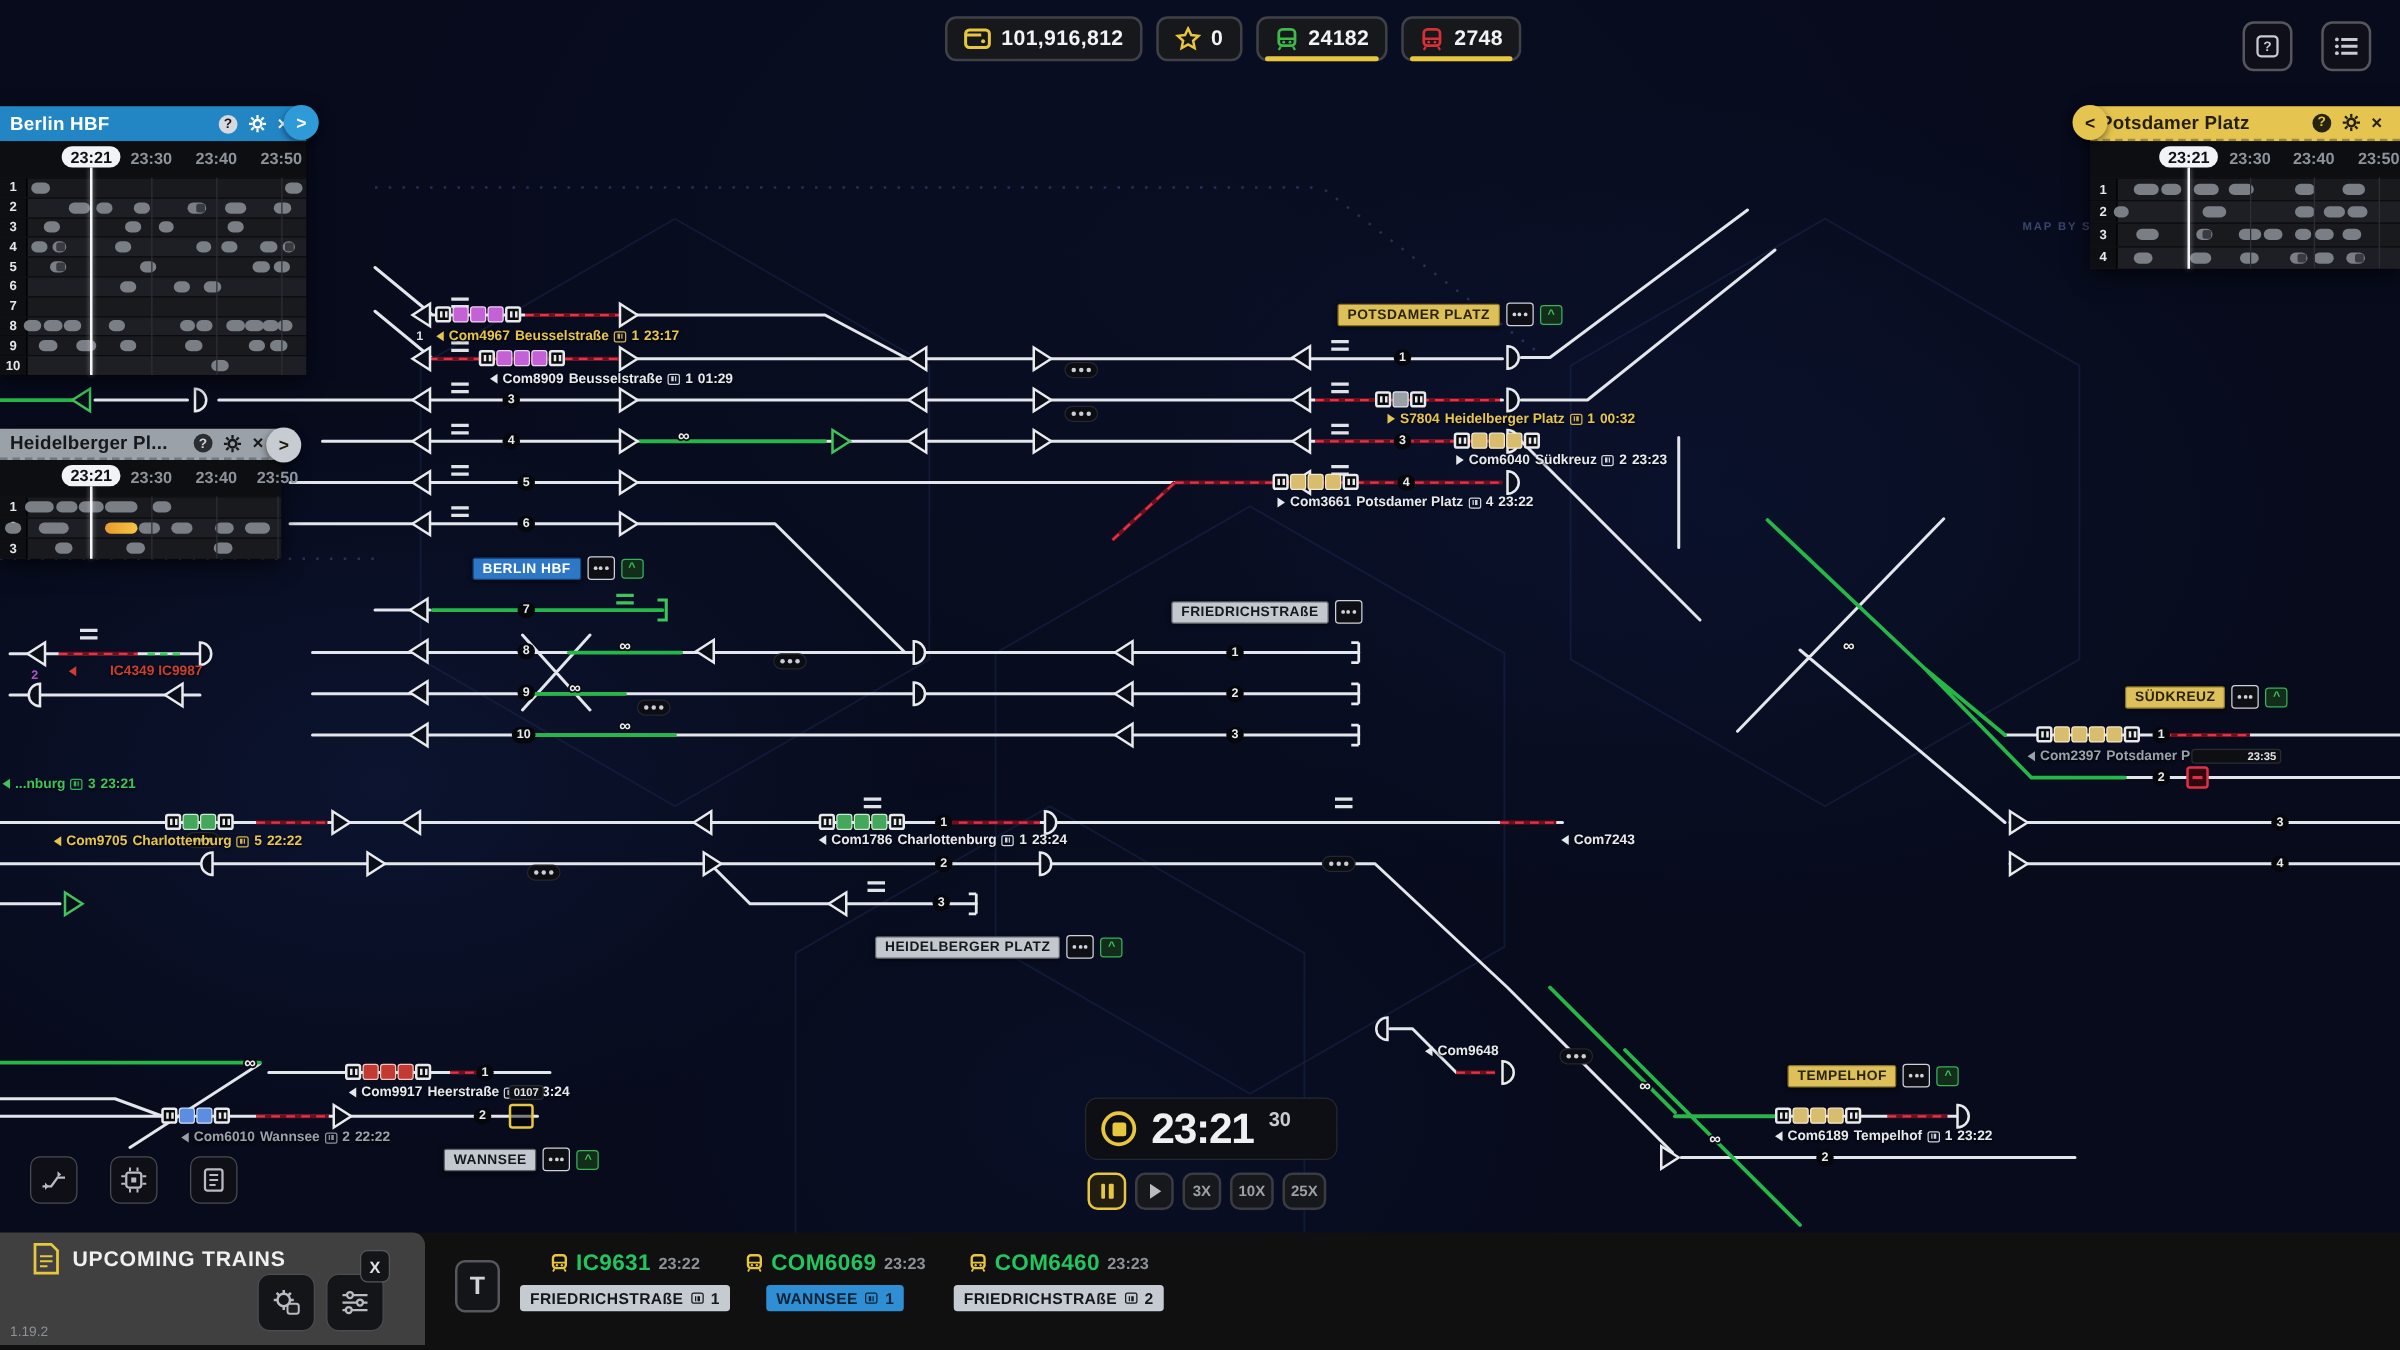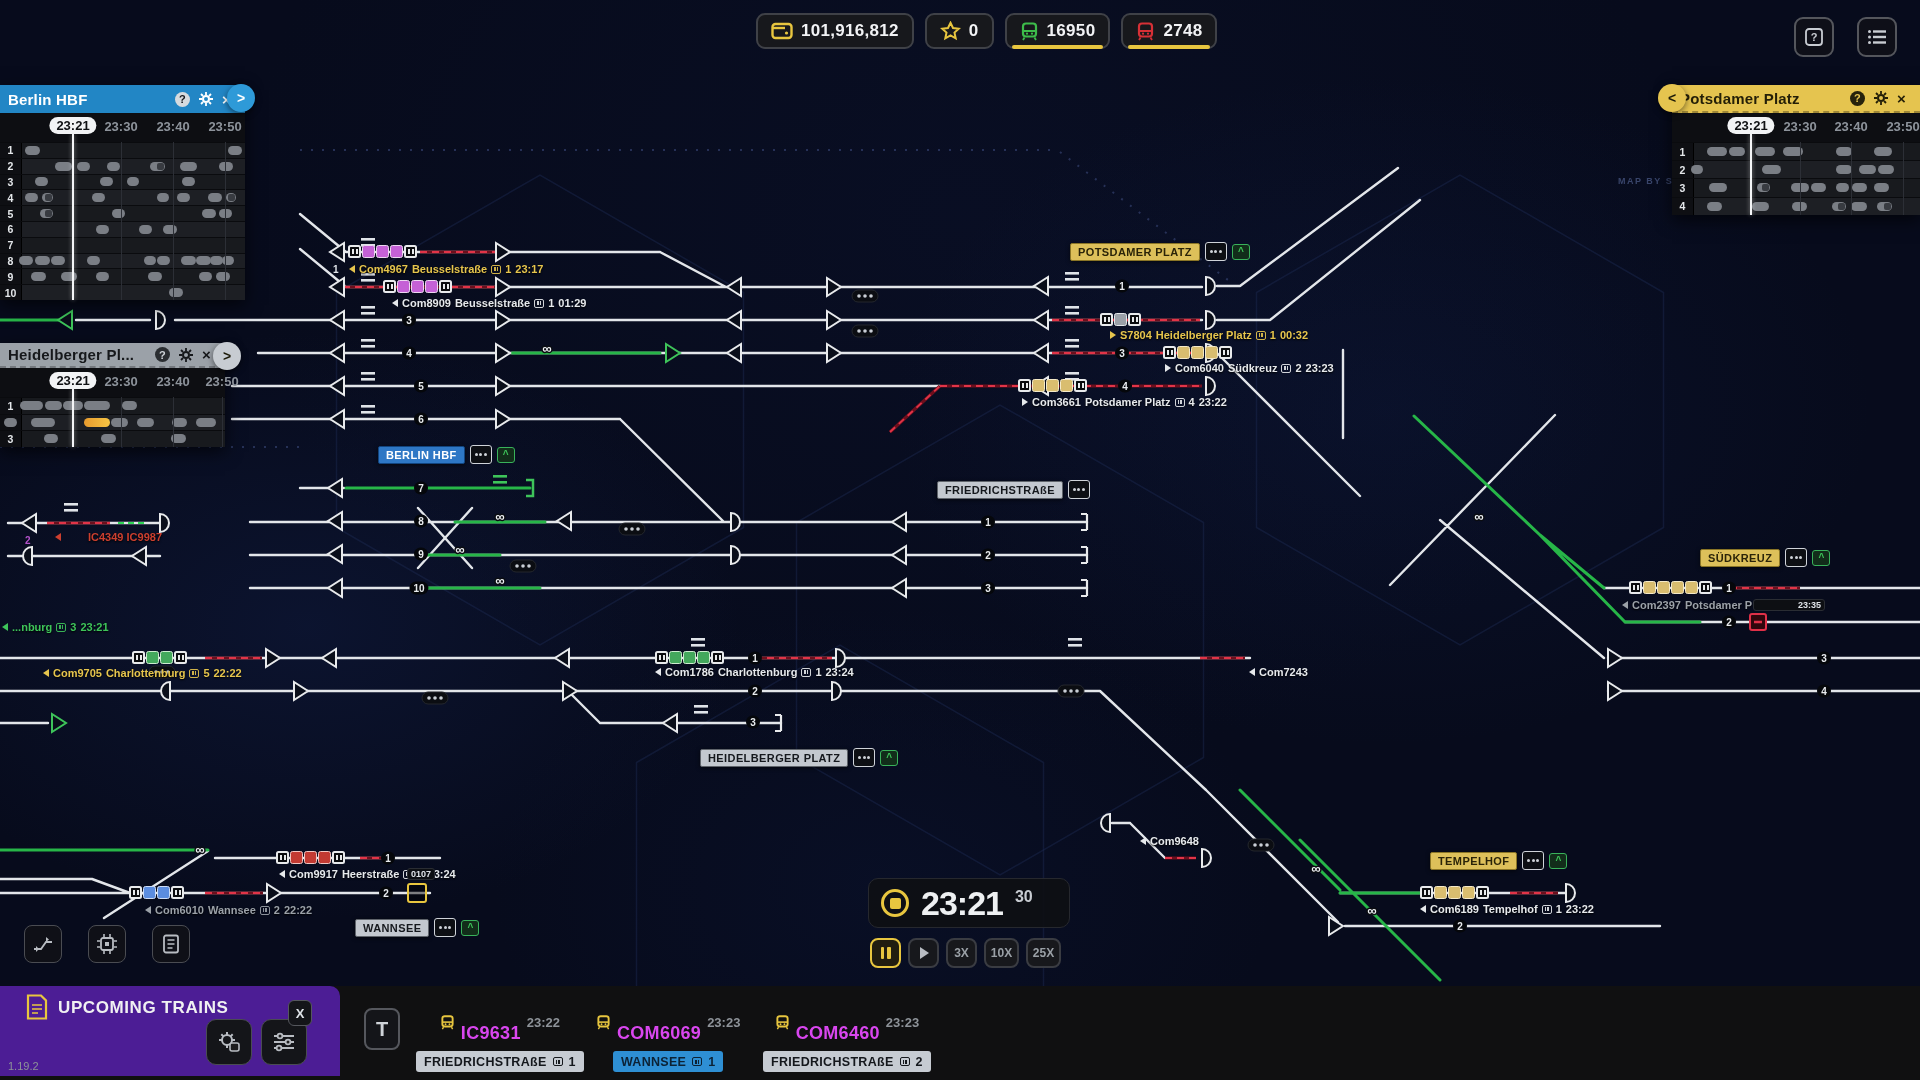--- a/index.html
+++ b/index.html
@@ -111,32 +111,32 @@
   .pb i{width:3.5px;height:12px;background:#e8c63f;border-radius:1px;}
   .playtri{width:0;height:0;border-top:6px solid transparent;border-bottom:6px solid transparent;
     border-left:9px solid #b8bcc2;margin-left:2px;}
 
   
   .mapbtn{position:absolute;width:38px;height:38px;border:1.5px solid #4a4c52;border-radius:8px;
     background:rgba(17,18,22,.8);display:flex;align-items:center;justify-content:center;z-index:4;color:#b8bcc2;}
 
   
   #botbar{position:absolute;left:0;top:986px;width:1920px;height:94px;background:#101011;z-index:6;}
-  #botleft{position:absolute;left:0;top:0;width:340px;height:90px;background:#4c1d95;border-radius:0 10px 0 0;}
+  #botleft{position:absolute;left:0;top:0;width:340px;height:90px;background:#404040;border-radius:0 10px 0 0;}
   #bb-title{position:absolute;left:58px;top:12px;font-size:17px;font-weight:bold;color:#f0f0f2;letter-spacing:.6px;}
   #bb-version{position:absolute;left:8px;top:74px;font-size:11px;color:#8d9298;}
   .bbtn{position:absolute;width:46px;height:46px;border:1.5px solid #4a4c52;border-radius:10px;
     background:#141519;display:flex;align-items:center;justify-content:center;color:#b8bcc2;}
   #xkey{position:absolute;left:288px;top:14px;width:24px;height:26px;border:1.5px solid #55575d;border-radius:6px;
     background:#141519;color:#dfe3e8;font-size:13px;font-weight:bold;display:flex;align-items:center;justify-content:center;}
   #tkey{position:absolute;left:364px;top:22px;width:36px;height:42px;border:2px solid #55575d;border-radius:8px;
     background:#141519;color:#cfd3d8;font-size:20px;font-weight:bold;display:flex;align-items:center;justify-content:center;}
   .uentry{position:absolute;top:14px;display:flex;flex-direction:column;align-items:center;gap:7px;}
   .uline1{display:flex;align-items:center;gap:6px;}
-  .uname{font-size:18px;font-weight:bold;color:#d946ef;letter-spacing:.3px;margin-top:23px;}
+  .uname{font-size:18px;font-weight:bold;color:#22c55e;letter-spacing:.3px;}
   .utime{font-size:13px;font-weight:bold;color:#8d9298;}
   .ubadge{display:flex;align-items:center;gap:6px;height:21px;padding:0 8px;border-radius:3px;
     font-size:12.5px;font-weight:bold;letter-spacing:.3px;}
   .ubadge.gray{background:#c6cbd2;color:#14171c;}
   .ubadge.blue{background:#2e8fd4;color:#0c2235;}
   .ubadge .pico{opacity:1;}
 </style>
 </head>
 <body>
 
@@ -685,21 +685,21 @@
       <span>0</span>
     </div>
     <div class="badge">
       <svg class="icoG" width="19" height="19" viewBox="0 0 19 19">
         <rect x="3" y="1.5" width="13" height="13" rx="3" fill="none" stroke="currentColor" stroke-width="2.2"></rect>
         <path d="M3.5 9 H15.5" stroke="currentColor" stroke-width="2"></path>
         <circle cx="7" cy="11.7" r="1.1" fill="currentColor"></circle>
           <circle cx="12" cy="11.7" r="1.1" fill="currentColor"></circle>
         <path d="M4.5 15.5 L3 18 M14.5 15.5 L16 18" stroke="currentColor" stroke-width="1.8"></path>
       </svg>
-      <span>16950</span>
+      <span>24182</span>
       <span class="uline"></span>
     </div>
     <div class="badge">
       <svg class="icoR" width="19" height="19" viewBox="0 0 19 19">
         <rect x="3" y="1.5" width="13" height="13" rx="3" fill="none" stroke="currentColor" stroke-width="2.2"></rect>
         <path d="M3.5 9 H15.5" stroke="currentColor" stroke-width="2"></path>
         <circle cx="7" cy="11.7" r="1.1" fill="currentColor"></circle>
           <circle cx="12" cy="11.7" r="1.1" fill="currentColor"></circle>
         <path d="M4.5 15.5 L3 18 M14.5 15.5 L16 18" stroke="currentColor" stroke-width="1.8"></path>
       </svg>

